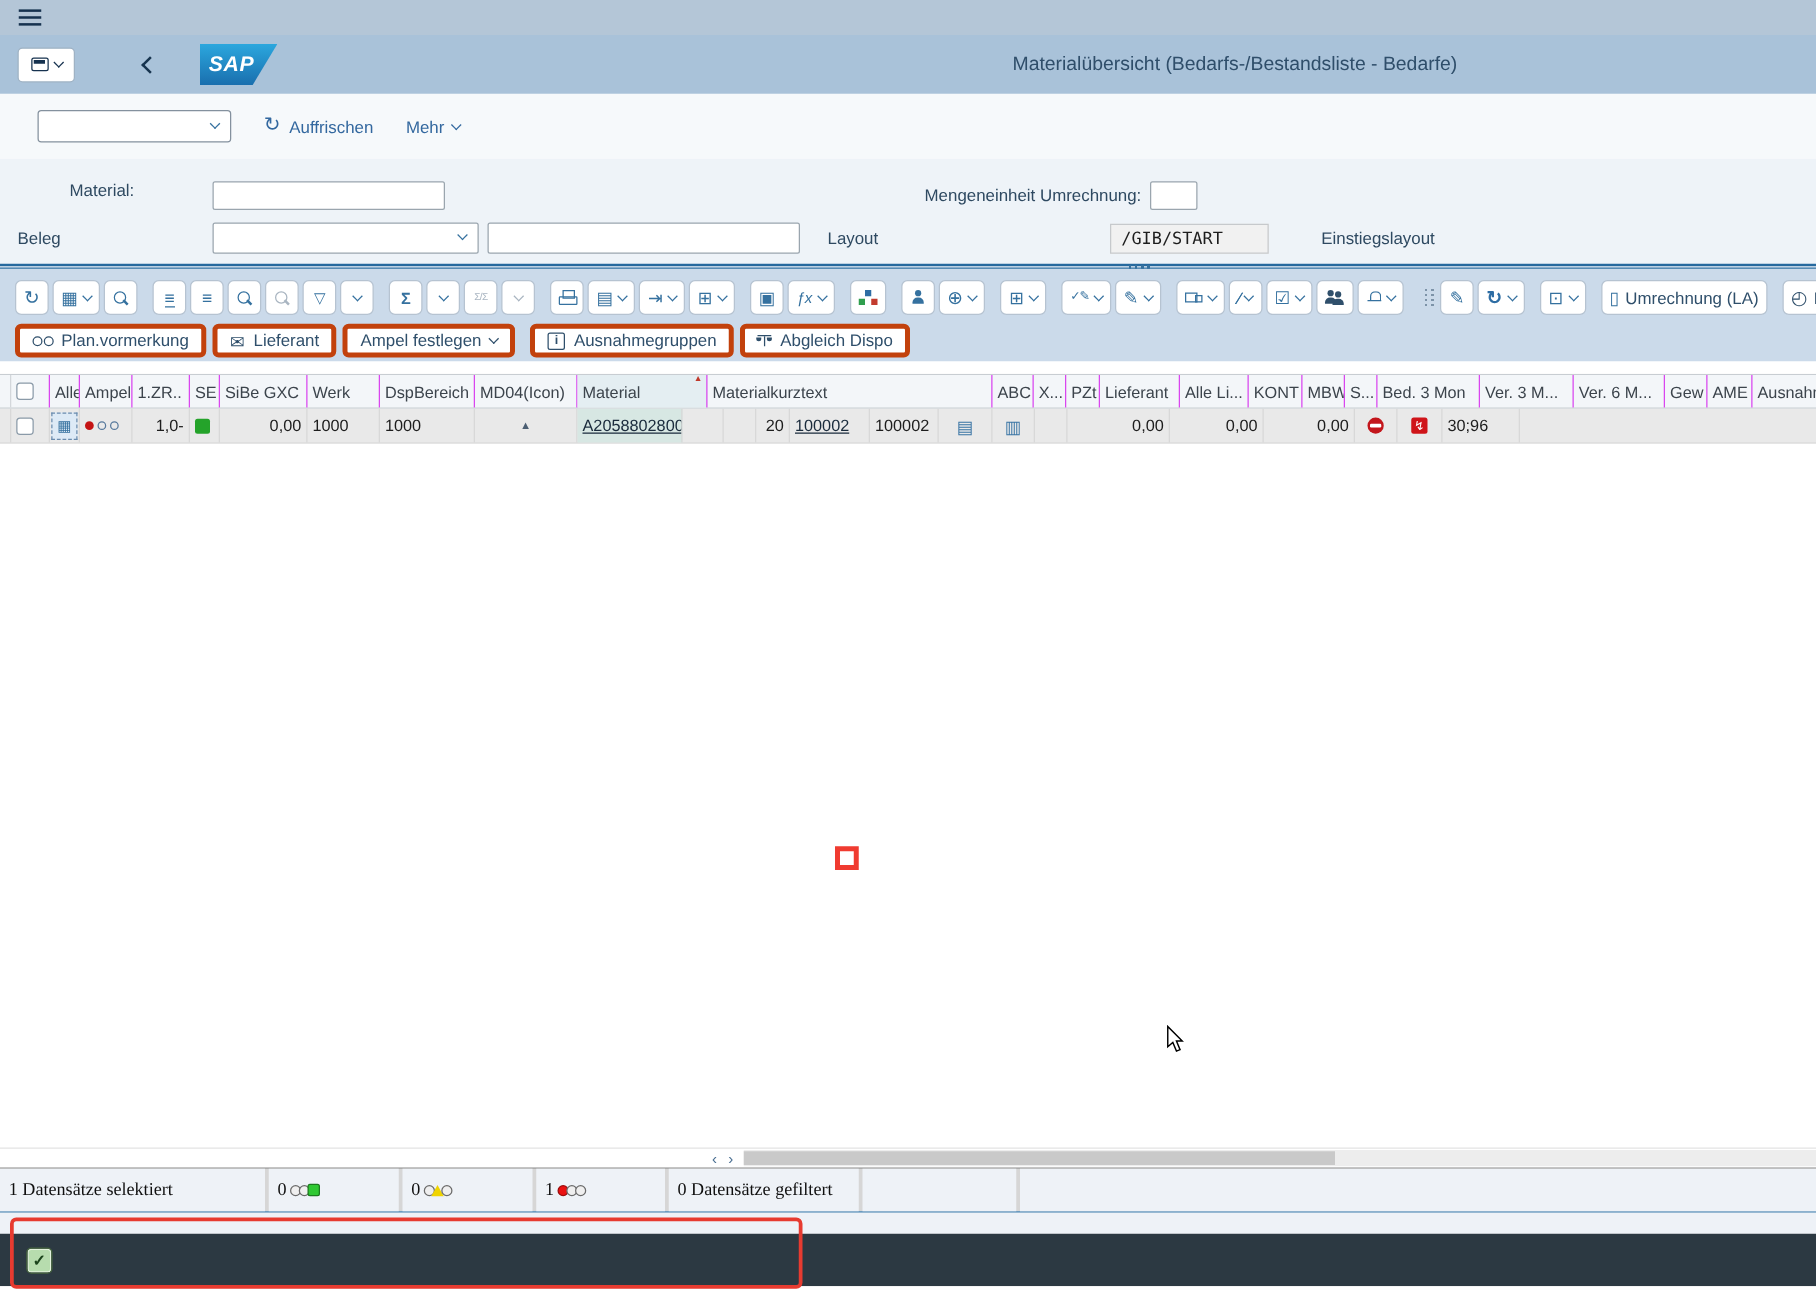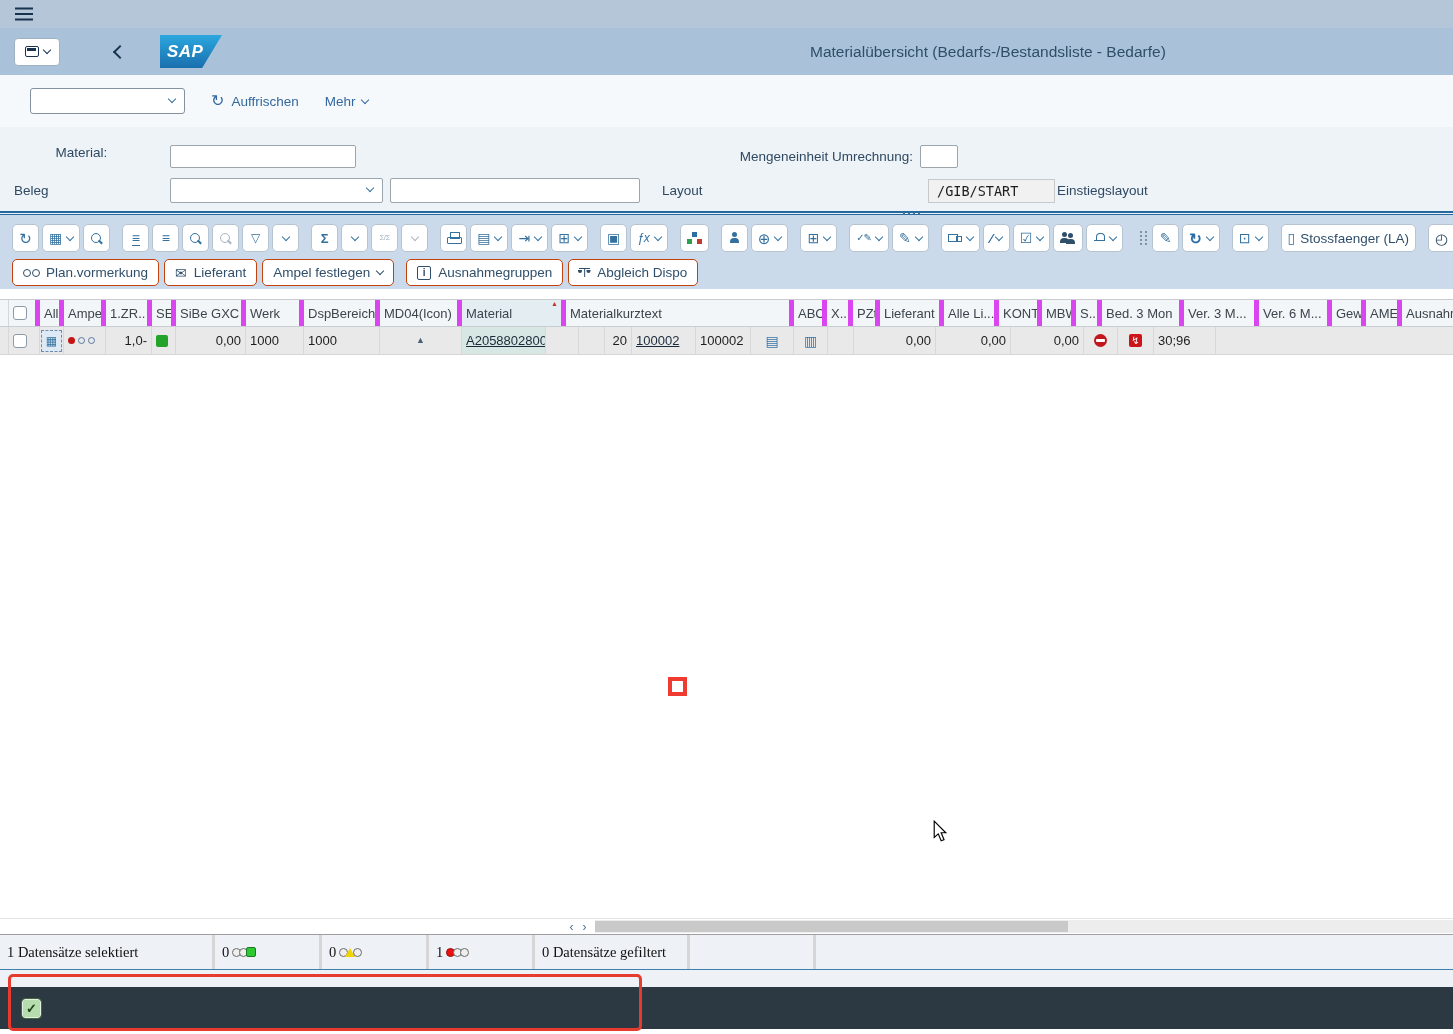--- a/index.html
+++ b/index.html
@@ -43,21 +43,21 @@
 
   
   #tpanel { height:74px; background:#cbdaea; padding:8px 0 0 12px; overflow:hidden; }
   #tbrow1 { display:flex; align-items:center; height:30px; width:1460px; }
   .tb { height:28px; min-width:27px; background:#fff; border:1px solid #b6c3d1; border-radius:5px; display:flex; align-items:center; justify-content:center; gap:5px; padding:0 6px; color:#35719f; font-size:13px; margin-right:3px; flex:none; }
   .tb.dis { color:#a9b5c1; }
   .tlabel { color:#2f4f6b; font-size:13.5px; white-space:nowrap; }
   .tsep { width:9px; flex:none; }
   .grip { width:9px; height:15px; margin:0 4px; flex:none; background:repeating-linear-gradient(90deg,transparent 0 1px,#7d93a8 1px 3px,transparent 3px 5px); -webkit-mask:repeating-linear-gradient(#000 0 2px,transparent 2px 4px); mask:repeating-linear-gradient(#000 0 2px,transparent 2px 4px); }
   #tbrow2 { display:flex; align-items:center; margin-top:6px; }
-  .tb2 { height:27px; background:#fff; border:1px solid #c2410c; border-radius:5px; display:flex; align-items:center; gap:7px; padding:0 10px; color:#2f4f6b; font-size:13.5px; margin-right:5px; }
+  .tb2 { height:27px; background:#fff; border:4px solid #c2410c; border-radius:5px; display:flex; align-items:center; gap:7px; padding:0 10px; color:#2f4f6b; font-size:13.5px; margin-right:5px; }
   .gap8 { margin-left:7px; }
 
   
   .ic { display:inline-flex; align-items:center; justify-content:center; line-height:1; font-size:14px; flex:none; }
   .ic-refresh::before { content:"↻"; font-size:15px; }
   .ic-table::before { content:"▦"; }
   .ic-magnifier, .ic-magnifier-check { position:relative; width:13px; height:13px; }
   .ic-magnifier::before, .ic-magnifier-check::before { content:""; position:absolute; left:1px; top:1px; width:8px; height:8px; border:1.6px solid currentColor; border-radius:50%; }
   .ic-magnifier::after, .ic-magnifier-check::after { content:""; position:absolute; width:5px; height:1.7px; background:currentColor; transform:rotate(45deg); left:8px; top:9.5px; }
   .ic-sort-asc::before { content:"≡"; font-size:14px; border-bottom:1.5px solid currentColor; }
@@ -105,21 +105,21 @@
   .ic-envelope::before { content:"✉"; }
   .ic-info { width:14px; height:14px; border:1.3px solid currentColor; border-radius:2px; font-size:10px; font-weight:bold; }
   .ic-info::before { content:"i"; }
   .ic-scale { width:11px; height:10px; border-top:1.7px solid currentColor; position:relative; }
   .ic-scale::before { content:""; position:absolute; left:50%; top:0; width:1.7px; height:8.5px; background:currentColor; transform:translateX(-50%); }
   .ic-scale::after { content:""; position:absolute; left:-1.5px; top:1.5px; width:4.5px; height:3px; background:currentColor; border-radius:0 0 4px 4px; box-shadow:8.5px 0 0 currentColor; }
 
   
   #grid { margin-top:10px; width:1453px; overflow:hidden; }
   .ghead { display:flex; height:28px; background:#f3f6f9; border-top:1px solid #c8cdd2; border-bottom:1px solid #c8cdd2; padding-left:8px; font-size:13px; color:#3c444c; width:1460px; }
-  .hc { border-right:5px solid #d946ef; display:flex; align-items:center; padding:0 4px; position:relative; flex:none; white-space:nowrap; overflow:hidden; }
+  .hc { border-right:1px solid #d946ef; display:flex; align-items:center; padding:0 4px; position:relative; flex:none; white-space:nowrap; overflow:hidden; }
   .hc:first-child { border-left:1px solid #d3d7db; }
   .grow { display:flex; height:28px; background:#e9e9e9; padding-left:8px; font-size:13px; color:#1d1d1d; width:1460px; border-bottom:1px solid #d6d6d6; }
   .rc { border-right:1px solid #d8d8d8; display:flex; align-items:center; padding:0 4px; flex:none; white-space:nowrap; overflow:hidden; gap:2px; }
   .rc:first-child { border-left:1px solid #d8d8d8; }
   .num { justify-content:flex-end; }
   .mat { background:#d7e7e3; }
   .math { background:#e4eef2; }
   .cb { width:14px; height:14px; border:1px solid #8a9aa8; border-radius:3px; background:#fff; flex:none; }
   .sortup { position:absolute; top:0; right:3px; color:#c0392b; font-size:7px; line-height:8px; }
   .sortup::before { content:"▲"; }
@@ -211,21 +211,21 @@
     <span class="lbl" style="left:0;width:163px;top:18px;text-align:center">Material:</span>
     <input class="inp" style="left: 170px; top: 18px; width: 186px; height: 23px;" value="">
     <span class="lbl" style="left:693px;width:220px;top:22px;text-align:right">Mengeneinheit Umrechnung:</span>
     <input class="inp" style="left: 920px; top: 18px; width: 38px; height: 23px;" value="">
     <span class="lbl" style="left:14px;top:56px">Beleg</span>
     <div class="sel" style="left:170px;top:51px;width:213px;height:25px">
       <span class="chev"></span>
     </div>
     <input class="inp" style="left: 390px; top: 51px; width: 250px; height: 25px;" value="">
     <span class="lbl" style="left:662px;top:56px">Layout</span>
-    <div class="rofield" style="left:928px;top:52px;width:127px;height:24px">/GIB/START</div>
+    <div class="rofield" style="left:888px;top:52px;width:127px;height:24px">/GIB/START</div>
     <span class="lbl" style="left:1057px;top:56px">Einstiegslayout</span>
   </div>
 
   <div id="sepline">
     <span class="sepgrip"></span>
   </div>
 
   <div id="tpanel">
     <div id="tbrow1">
         <div class="tb">
@@ -350,21 +350,21 @@
           <span class="chev"></span>
         </div>
         <span class="tsep"></span>
         <div class="tb">
           <span class="ic ic-form-pencil"></span>
           <span class="chev"></span>
         </div>
         <span class="tsep"></span>
         <div class="tb">
           <span class="ic ic-document"></span>
-          <span class="tlabel">Stossfaenger (LA)</span>
+          <span class="tlabel">Umrechnung (LA)</span>
         </div>
         <span class="tsep"></span>
         <div class="tb">
           <span class="ic ic-pie-chart"></span>
           <span class="tlabel">Ei</span>
         </div>
       </div>
     <div id="tbrow2">
       <div class="tb2">
         <span class="ic ic-glasses"></span>

